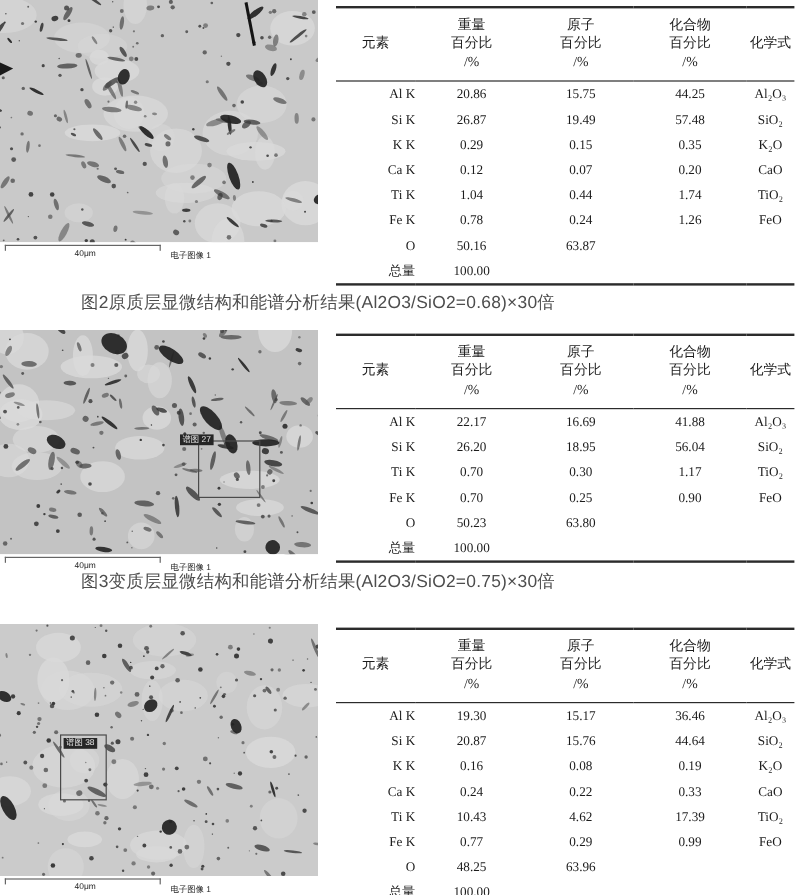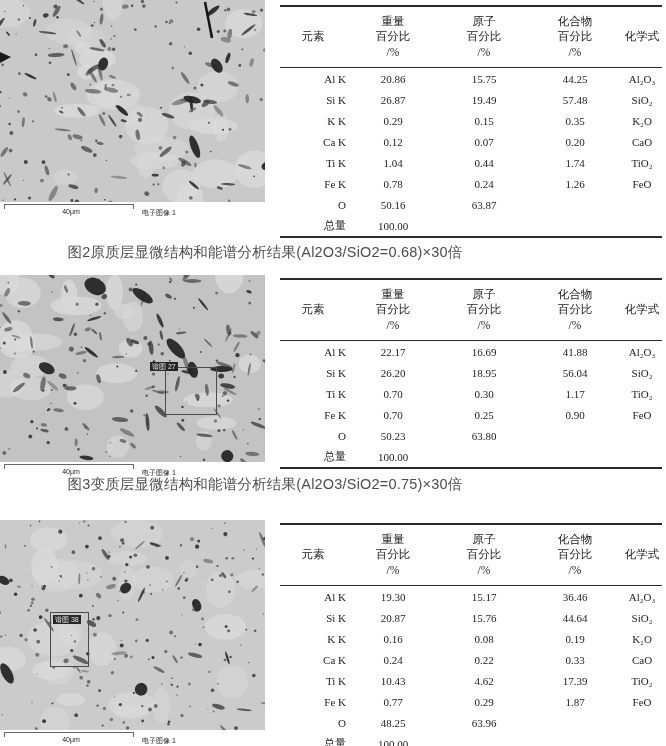--- a/index.html
+++ b/index.html
@@ -1130,21 +1130,21 @@
               <td class="el">Ti K</td>
               <td>10.43</td>
               <td>4.62</td>
               <td>17.39</td>
               <td>TiO₂</td>
             </tr>
             <tr>
               <td class="el">Fe K</td>
               <td>0.77</td>
               <td>0.29</td>
-              <td>1.87</td>
+              <td>0.99</td>
               <td>FeO</td>
             </tr>
             <tr>
               <td class="el">O</td>
               <td>48.25</td>
               <td>63.96</td>
               <td></td>
               <td></td>
             </tr>
           </tbody>

